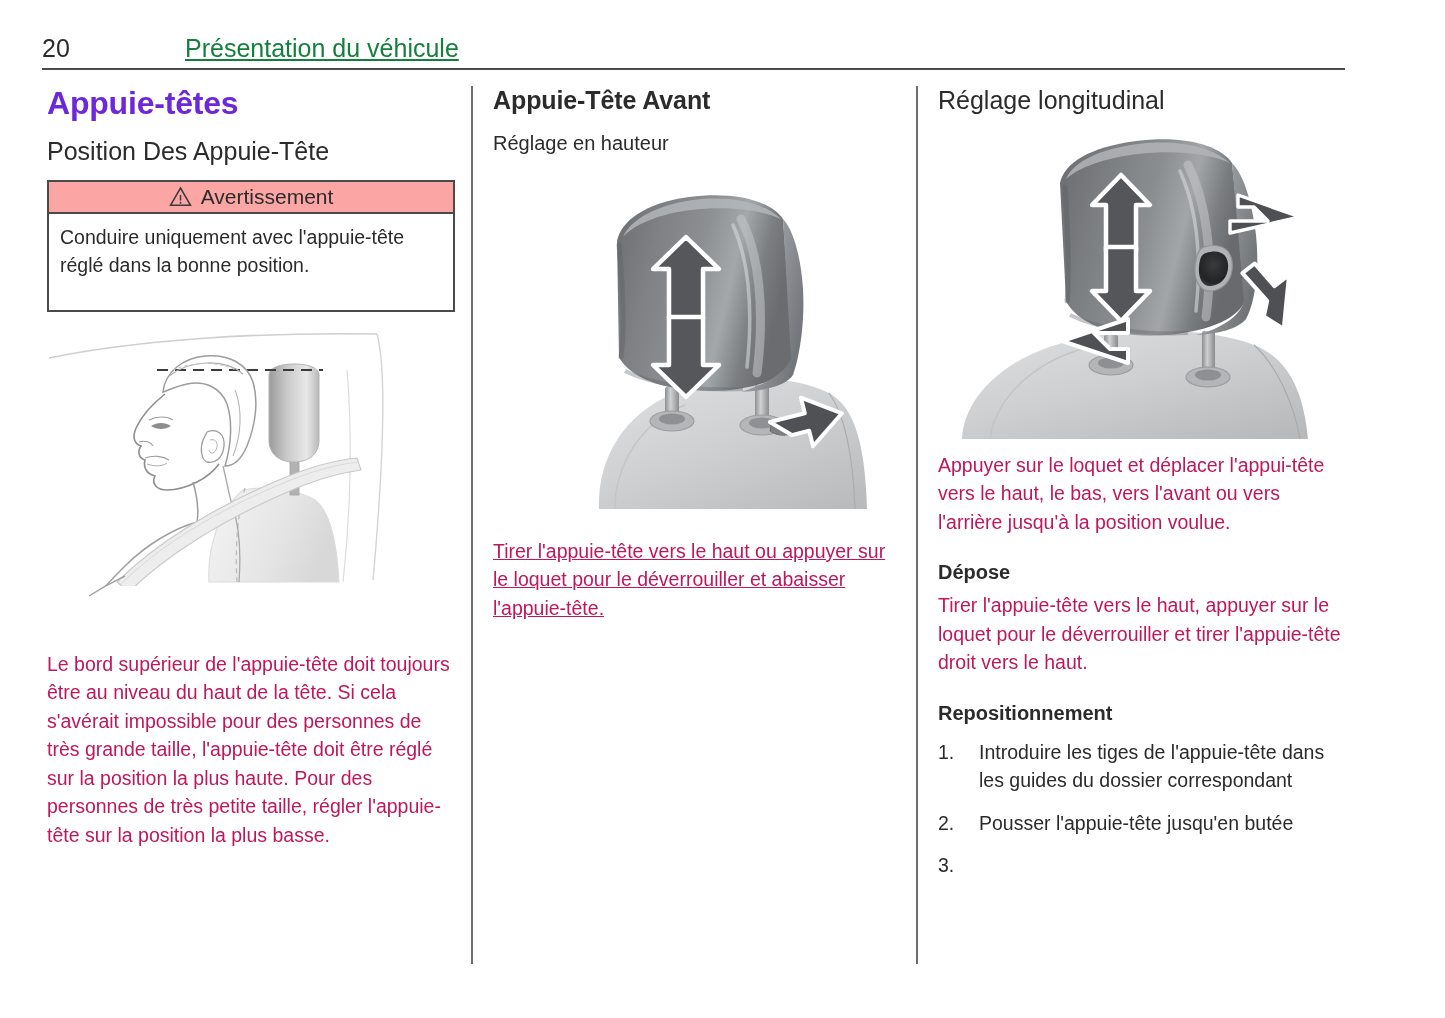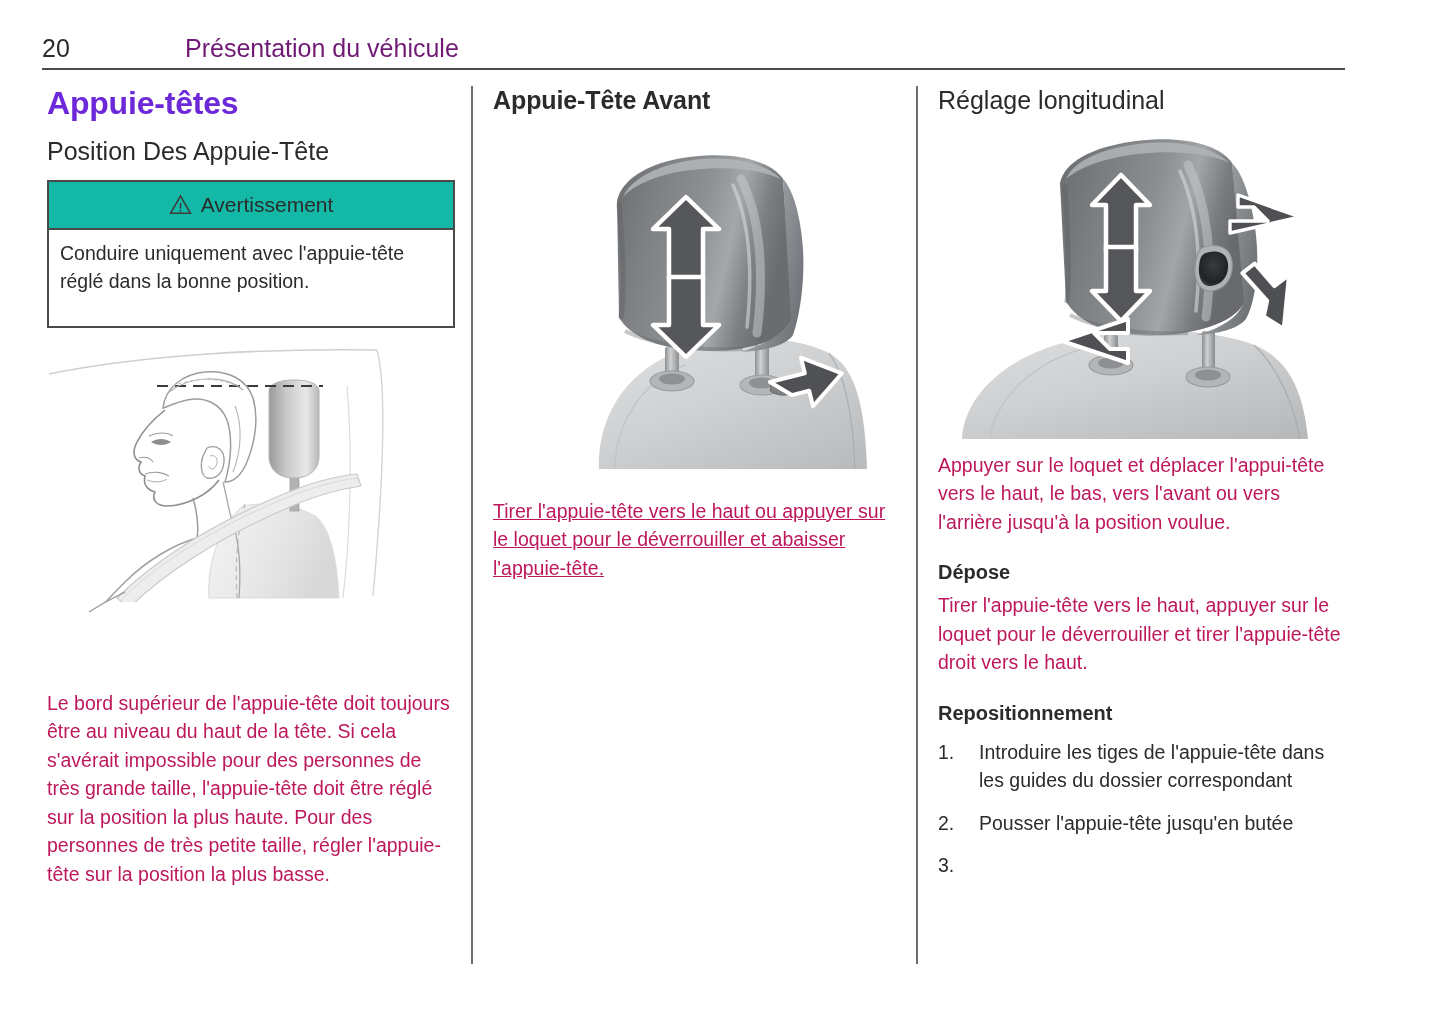--- a/index.html
+++ b/index.html
@@ -30,21 +30,22 @@
     font-weight: 400;
     color: #2b2b2b;
     letter-spacing: 0px;
   }
   .header-title {
     position: absolute;
     left: 143px;
     top: 0;
     font-size: 25px;
     font-weight: 400;
-    color: #701a75;
+    color: #15803d;
+    text-decoration: underline;
   }
   .header-rule {
     position: absolute;
     left: 42px;
     top: 68px;
     width: 1303px;
     height: 2px;
     background: #4a4a4a;
   }
 
@@ -104,23 +105,23 @@
     color: #be185d;
   }
 
   
   .warning-box {
     border: 2px solid #4a4a4a;
     width: 408px;
     background: #ffffff;
   }
   .warning-head {
-    background: #14b8a6;
+    background: #fca5a5;
     border-bottom: 2px solid #4a4a4a;
-    height: 48px;
+    height: 32px;
     display: flex;
     align-items: center;
     justify-content: center;
     gap: 9px;
   }
   .warning-head .label {
     font-size: 21px;
     color: #2b2b2b;
   }
   .warning-body {
@@ -252,27 +253,28 @@
 
       <path d="M70 252 C110 212 170 176 232 150 C262 137 290 130 310 128 L314 140
                C292 143 264 151 236 164 C176 190 118 226 82 262 Z" fill="#ededed" stroke="#c9c9c9" stroke-width="1.2"></path>
       <path d="M74 254 C114 214 172 180 234 154 C262 142 290 134 312 132" fill="none" stroke="#d6d6d6" stroke-width="0.9"></path>
 
       <rect x="0" y="256" width="373" height="26" fill="#ffffff"></rect>
       <path d="M42 266 C60 254 70 250 78 246" fill="none" stroke="#a0a0a0" stroke-width="1.4"></path>
     </svg>
   </div>
 
-  <p class="body-text" style="margin-top:61px;">Le bord supérieur de l'appuie-tête doit toujours être au niveau du haut de la tête. Si cela s'avérait impossible pour des personnes de très grande taille, l'appuie-tête doit être réglé sur la position la plus haute. Pour des personnes de très petite taille, régler l'appuie-tête sur la position la plus basse.</p>
+  <p class="body-text" style="margin-top:38px;">Le bord supérieur de l'appuie-tête doit toujours être au niveau du haut de la tête. Si cela s'avérait impossible pour des personnes de très grande taille, l'appuie-tête doit être réglé sur la position la plus haute. Pour des personnes de très petite taille, régler l'appuie-tête sur la position la plus basse.</p>
 </div>
 
 <div class="column col-mid">
 
   <h2 class="section-title bold">Appuie-Tête Avant</h2>
 
+  <h3 class="sub-title" style="margin-top:16px;">Réglage en hauteur</h3>
 
   <div class="illus" style="margin-top:24px;width:378px;height:330px;">
     <svg width="378" height="330" viewBox="0 0 378 330">
       <defs>
         <linearGradient id="hrBody2" x1="0.05" y1="0" x2="1" y2="0.25">
           <stop offset="0%" stop-color="#6f7173"></stop>
           <stop offset="22%" stop-color="#7e8083"></stop>
           <stop offset="50%" stop-color="#8d9093"></stop>
           <stop offset="70%" stop-color="#a5a8ab"></stop>
           <stop offset="86%" stop-color="#7c7f82"></stop>

